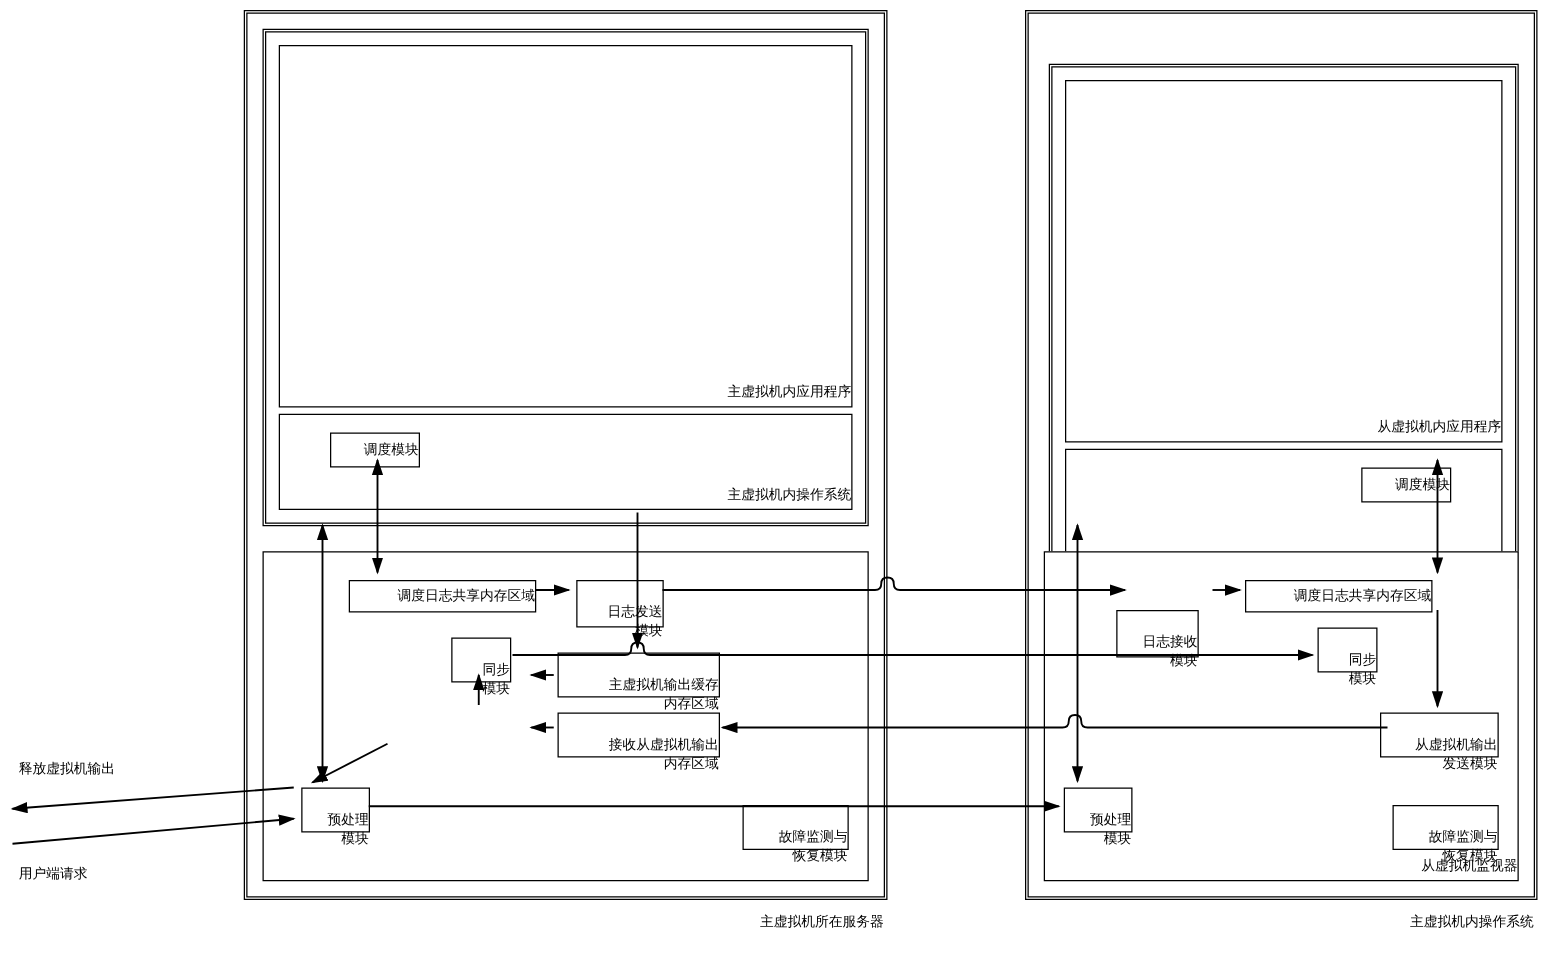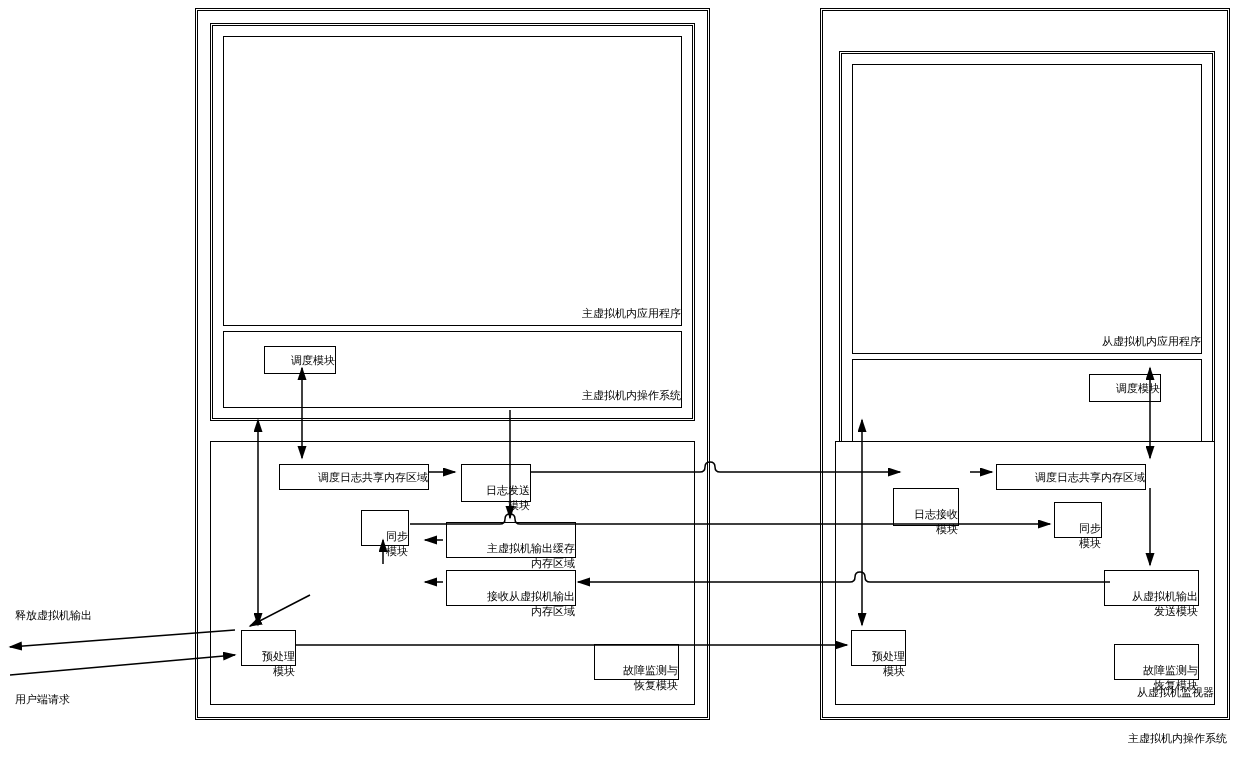--- a/index.html
+++ b/index.html
@@ -7,20 +7,21 @@
 .box { position: absolute; border: 1.5px solid #000; background: #fff; }
 .dbox { position: absolute; border: 3px double #000; background: #fff; }
 .lbl { text-align: right; line-height: 1.3; }
 .lbl-b { position: absolute; width: 100%; bottom: 4px; text-align: right; }
 svg { position: absolute; top: 0; left: 0; pointer-events: none; }
 </style>
 </head>
 <body>
 
 <div class="dbox" style="left:195px; top:8px; width:515px; height:712px;">
+  <div class="lbl" style="position:absolute; bottom:-28px; width:100%;">主虚拟机所在服务器</div>
 
   <div class="dbox" style="left:12px; top:12px; right:12px; height:398px;">
     <div class="box" style="left:10px; top:10px; right:10px; height:290px;">
       <div class="lbl-b">主虚拟机内应用程序</div>
     </div>
     <div class="box" style="left:10px; top:305px; right:10px; bottom:10px;">
       <div class="box lbl" style="left:40px; top:14px; width:72px; height:28px; padding-top:6px;">
         <span>调度模块</span>
       </div>
       <div class="lbl-b">主虚拟机内操作系统</div>

